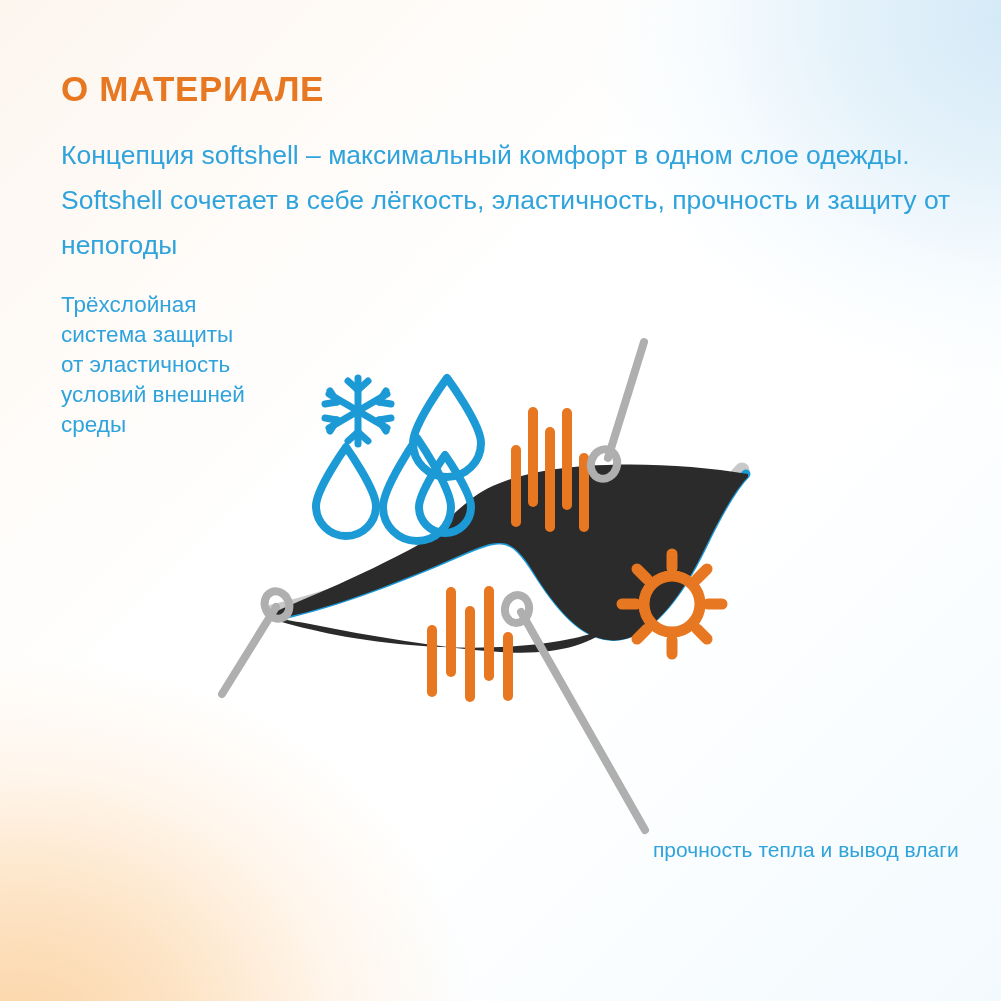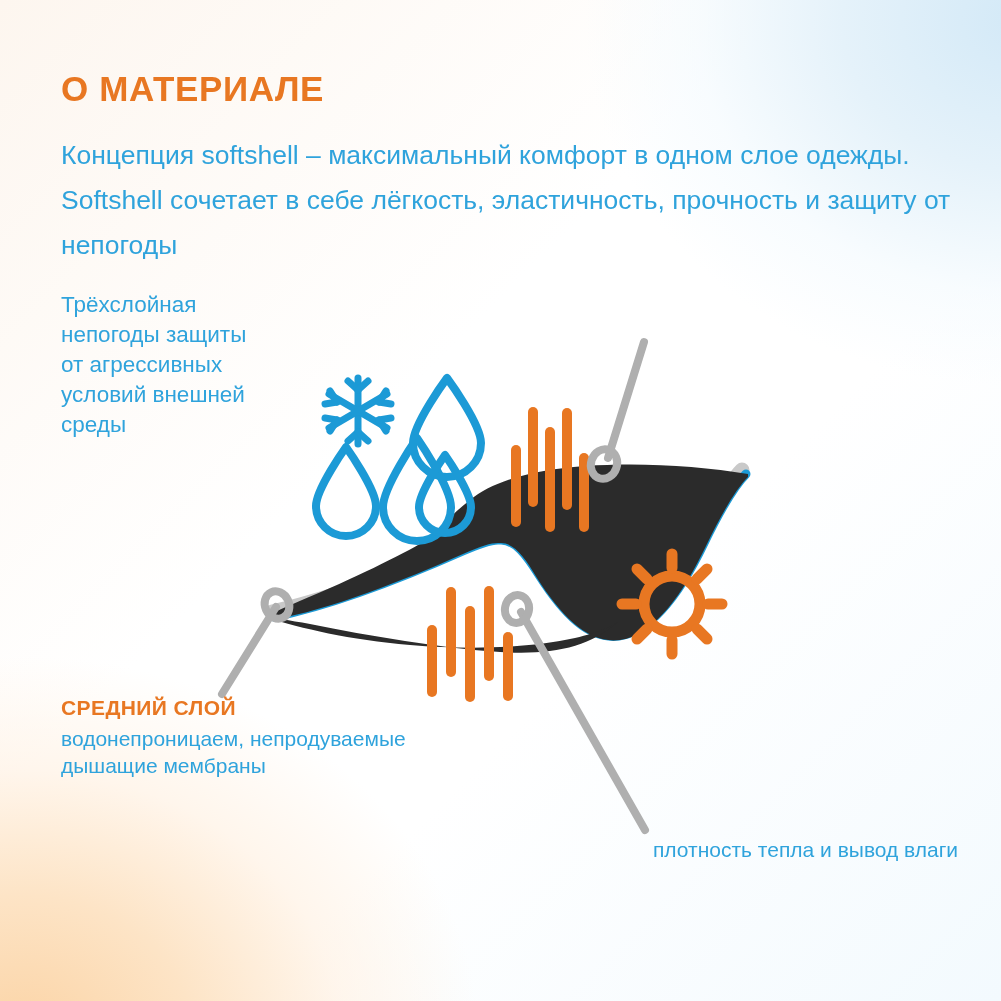--- a/index.html
+++ b/index.html
@@ -167,24 +167,20 @@
     </g>
     <g fill="none" stroke="#AFAFAF" stroke-width="8">
       <ellipse cx="604" cy="464" rx="13" ry="15" transform="rotate(18 604 464)"></ellipse>
       <ellipse cx="277" cy="605" rx="12" ry="14" transform="rotate(-25 277 605)"></ellipse>
       <ellipse cx="517" cy="609" rx="12" ry="14" transform="rotate(12 517 609)"></ellipse>
     </g>
   </svg>
 
   <div class="title">О МАТЕРИАЛЕ</div>
   <div class="lead">Концепция softshell – максимальный комфорт в одном слое одежды. Softshell сочетает в себе лёгкость, эластичность, прочность и защиту от непогоды</div>
-  <div class="side-note">Трёхслойная непогоды защиты от агрессивных условий внешней среды</div>
+  <div class="side-note">Трёхслойная система защиты от эластичность условий внешней среды</div>
 
 
-  <div class="callout c-middle">
-    <div class="head">СРЕДНИЙ СЛОЙ</div>
-    <div class="body">водонепроницаем, непродуваемые дышащие мембраны</div>
-  </div>
 
   <div class="callout c-inner">
-    <div class="body">плотность тепла и вывод влаги</div>
+    <div class="body">прочность тепла и вывод влаги</div>
   </div>
 </div>
 
 </body></html>

